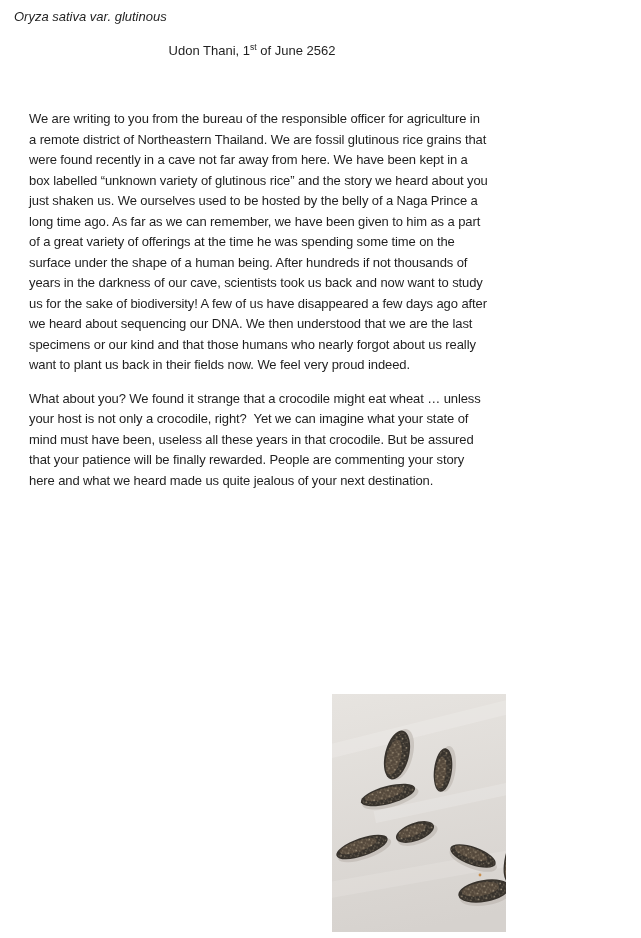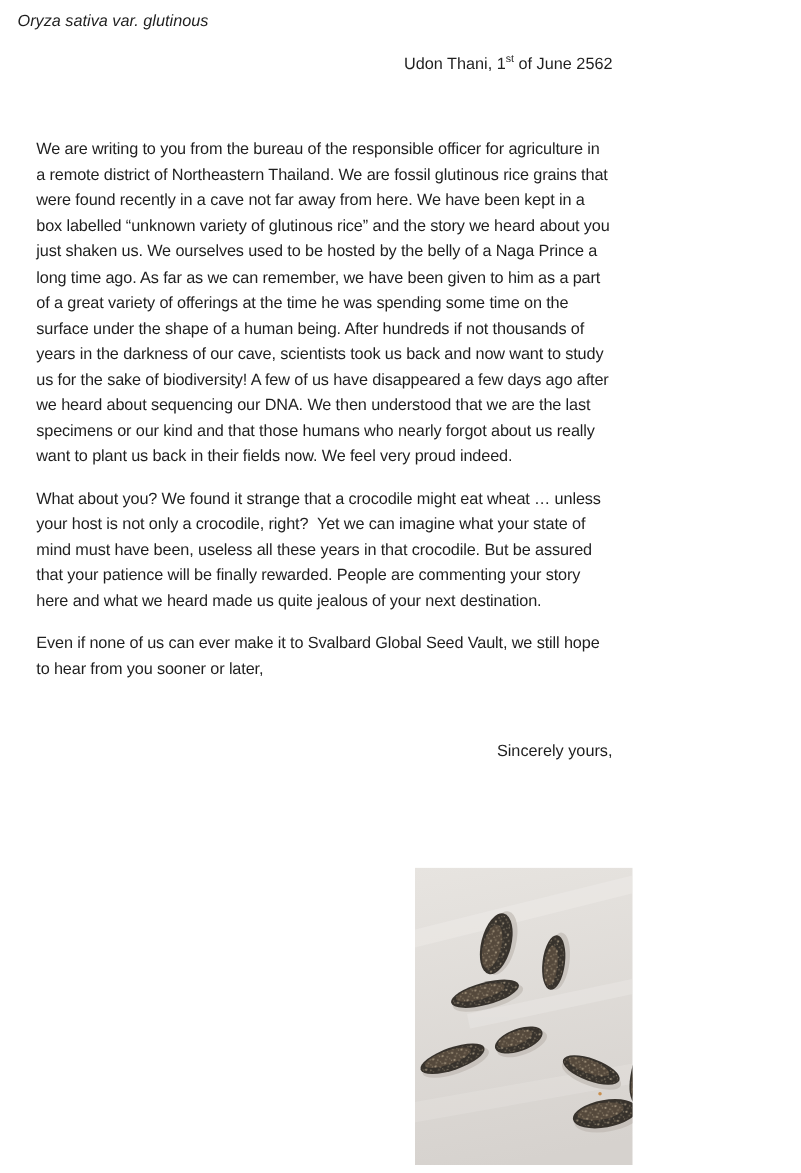--- a/index.html
+++ b/index.html
@@ -15,21 +15,21 @@
     width: 506px; height: 938px;
     padding: 7px 16px 0 14px;
     overflow: hidden;
     background: #ffffff;
   }
   .species-line {
     font-style: italic;
     font-size: 13px; line-height: 20.5px;
   }
   .dateline {
-    text-align: right;
+    text-align: center;
     font-size: 13px; line-height: 20.5px;
     margin-top: 13px;
   }
   .dateline sup {
     font-size: 8.5px;
     vertical-align: super;
     line-height: 0;
   }
   .salutation {
     margin-top: 114px;
@@ -62,24 +62,22 @@
 <div class="page">
 
   <div class="species-line">Oryza sativa var. glutinous</div>
 
   <div class="dateline"><span>Udon Thani, 1</span><sup>st</sup><span> of June 2562</span></div>
 
 
   <div class="body-text">
     <p>We are writing to you from the bureau of the responsible officer for agriculture in a remote district of Northeastern Thailand. We are fossil glutinous rice grains that were found recently in a cave not far away from here. We have been kept in a box labelled “unknown variety of glutinous rice” and the story we heard about you just shaken us. We ourselves used to be hosted by the belly of a Naga Prince a long time ago. As far as we can remember, we have been given to him as a part of a great variety of offerings at the time he was spending some time on the surface under the shape of a human being. After hundreds if not thousands of years in the darkness of our cave, scientists took us back and now want to study us for the sake of biodiversity! A few of us have disappeared a few days ago after we heard about sequencing our DNA. We then understood that we are the last specimens or our kind and that those humans who nearly forgot about us really want to plant us back in their fields now. We feel very proud indeed.</p>
     <p>What about you? We found it strange that a crocodile might eat wheat … unless your host is not only a crocodile, right?  Yet we can imagine what your state of mind must have been, useless all these years in that crocodile. But be assured that your patience will be finally rewarded. People are commenting your story here and what we heard made us quite jealous of your next destination.</p>
-    <p>Even if none of us can ever make it to Svalbard Global Seed Vault, we still hope to hear from you sooner or later,</p>
   </div>
 
-  <div class="closing">Sincerely yours,</div>
 
   <figure class="photo-figure">
     <svg width="289" height="238" viewBox="0 0 289 238" xmlns="http://www.w3.org/2000/svg" role="img" aria-label="Photograph of twelve dark fossil glutinous rice grains scattered on a pale grey surface">
       <defs>
         <linearGradient id="photo-bg" x1="0" y1="0" x2="0.25" y2="1">
           <stop id="ph-top" offset="0" stop-color="#e7e4e0"></stop>
           <stop id="ph-bot" offset="1" stop-color="#d6d2ce"></stop>
         </linearGradient>
         <pattern id="speckle" width="8" height="6" patternUnits="userSpaceOnUse">
           <circle cx="1.2" cy="1.4" r="0.9" fill="#b5a68c" opacity="0.85"></circle>

